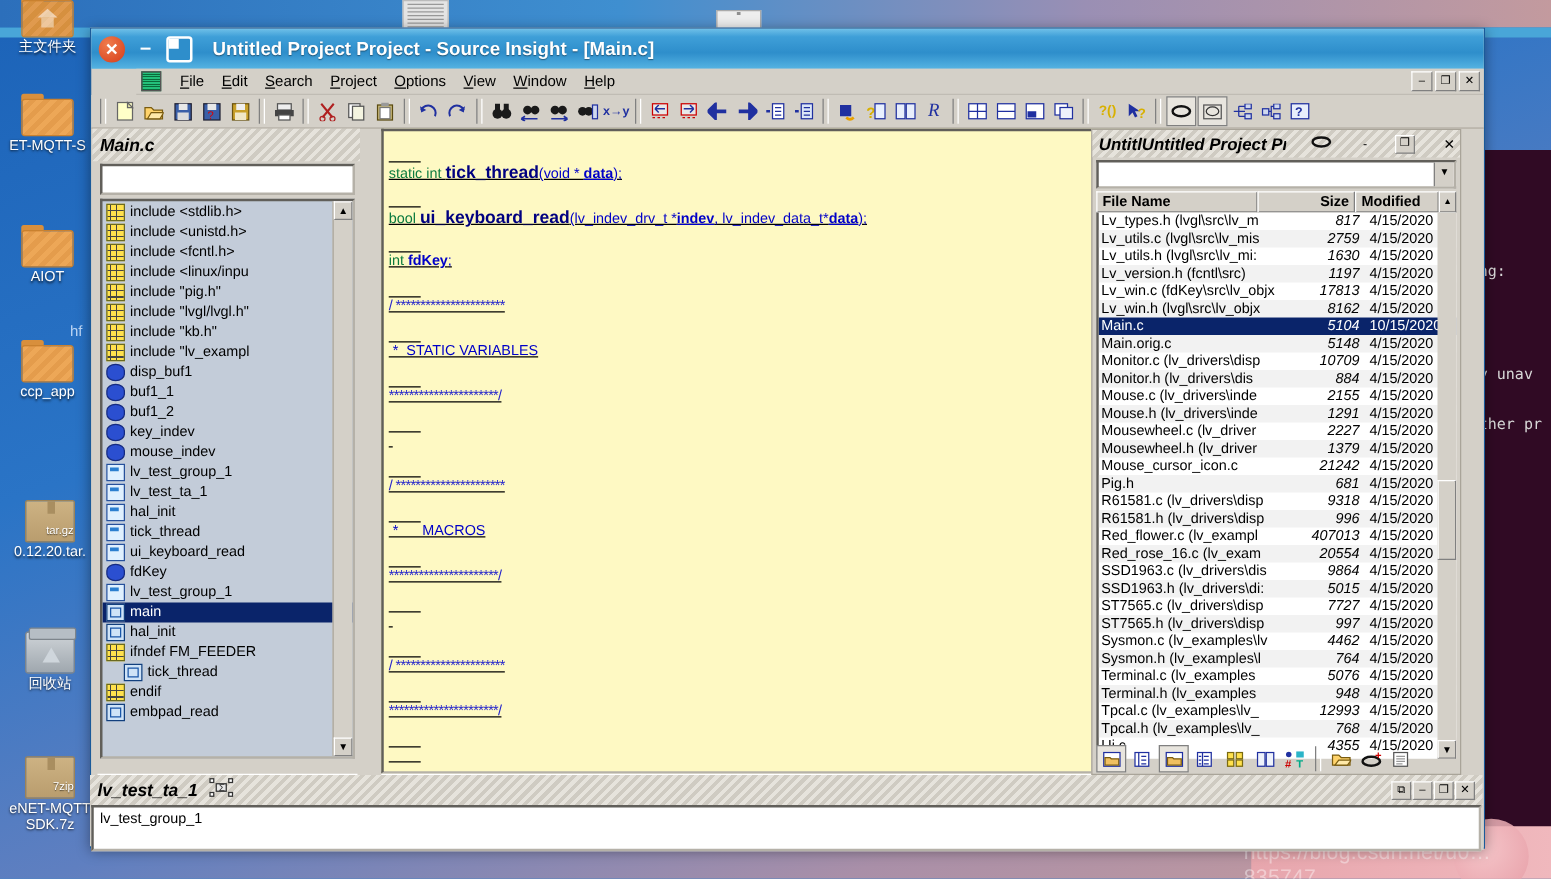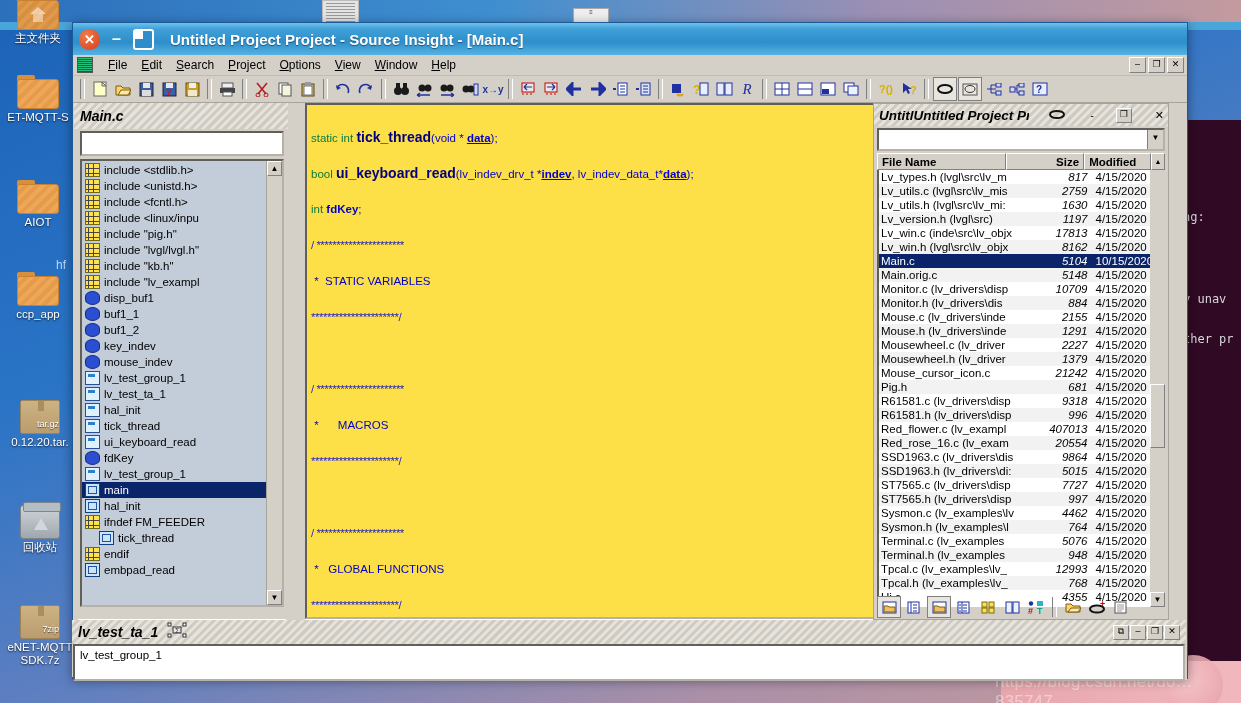--- a/index.html
+++ b/index.html
@@ -71,21 +71,21 @@
       font-size:13px;font-weight:bold;color:#fff;}
   #tb-close{background:radial-gradient(circle at 35% 30%,#f07c4c,#d63c1a);}
   #tb-min{background:transparent;color:#fff;font-size:16px;}
   #tb-max{background:#2e8ecb;border:2px solid #fff;border-radius:3px;width:17px;height:17px;}
   #tb-max i{display:block;width:8px;height:8px;background:#fff;}
   #si-title{color:#fff;font-weight:bold;font-size:15px;margin-left:10px;
       text-shadow:0 1px 1px rgba(0,0,0,.45);}
 
   
   #si-menubar{height:20px;background:#d4d0c8;display:flex;align-items:center;padding-left:4px;
-      border-bottom:1px solid #c0bcb4;position:relative;}
+      border-bottom:1px solid #c0bcb4;position:relative;margin-left:36px;}
   #app-icon{width:14px;height:14px;margin-right:8px;background:#0a6b3a;
       background-image:repeating-linear-gradient(0deg,#0a6b3a 0 1px,#23c07a 1px 2px);border:1px solid #555;}
   .menu-item{font-size:12px;color:#000;padding:1px 7px;cursor:default;}
   .menu-item u{text-decoration:underline;}
   .win-btns{position:absolute;right:3px;top:2px;display:flex;gap:2px;}
   .wb{width:15px;height:14px;background:#d4d0c8;border:1px solid #fff;border-right-color:#808080;
       border-bottom-color:#808080;font-size:9px;line-height:12px;text-align:center;color:#000;}
 
   
   #si-toolbar{height:26px;background:#d4d0c8;display:flex;align-items:center;padding-left:4px;gap:1px;
@@ -121,22 +121,22 @@
       border-bottom-color:#808080;font-size:8px;text-align:center;line-height:13px;box-sizing:border-box;}
   .sb-arrow.bottom{position:absolute;bottom:0;}
 
   
   #sym-tools{position:absolute;left:4px;top:516px;width:208px;height:22px;display:flex;align-items:center;gap:2px;
       border-top:1px solid #fff;}
   .stbtn{width:22px;height:20px;display:flex;align-items:center;justify-content:center;font-size:11px;}
   .stbtn.active{border:1px solid #808080;background:#e8e5de;}
 
   
-  #code-pane{position:absolute;left:232px;top:0;width:642px;height:512px;background:#fde047;
-      border:2px inset #b5b1a8;overflow:hidden;}
+  #code-pane{position:absolute;left:232px;top:0;width:642px;height:512px;background:#fef9c3;
+      border:2px inset #b5b1a8;overflow:hidden;text-decoration:underline;}
   #code-scroll-v{position:absolute;right:0;top:0;width:14px;height:100%;background:#d4d0c8;}
   #code-lines{padding:2px 0 0 4px;font-family:"Liberation Sans",sans-serif;font-size:11.5px;line-height:12px;
       white-space:pre;}
   .cl{height:12px;}
   .k{color:#0b7a3e;}          
   .fn{color:#000080;font-weight:bold;font-size:14px;}
   .pl{color:#0000c8;}
   .cm2{color:#0000c8;}
   .id{color:#0000c8;font-weight:bold;text-decoration:underline;}
   .star{color:#2222cc;letter-spacing:-.5px;}
@@ -696,21 +696,20 @@
         <div class="cl"><span class="k">int </span><span class="pl" style="font-weight:bold">fdKey</span><span class="pl">;</span></div>
         <div class="cl"><span class="star">/ **********************</span></div>
         <div class="cl"><span class="cm2"> *  STATIC VARIABLES</span></div>
         <div class="cl"><span class="star">**********************/</span></div>
         <div class="cl">&nbsp;</div>
         <div class="cl"><span class="star">/ **********************</span></div>
         <div class="cl"><span class="cm2"> *      MACROS</span></div>
         <div class="cl"><span class="star">**********************/</span></div>
         <div class="cl">&nbsp;</div>
         <div class="cl"><span class="star">/ **********************</span></div>
-        <div class="cl"><span class="cm2"> *   GLOBAL FUNCTIONS</span></div>
         <div class="cl"><span class="star">**********************/</span></div>
         
         
         
         
         
         
         
         
         
@@ -781,26 +780,26 @@
               <div class="nm">Lv_utils.c (lvgl\src\lv_mis</div>
               <div class="sz">2759</div>
               <div class="md">4/15/2020</div>
             </div>
             <div class="fr">
               <div class="nm">Lv_utils.h (lvgl\src\lv_mi:</div>
               <div class="sz">1630</div>
               <div class="md">4/15/2020</div>
             </div>
             <div class="fr">
-              <div class="nm">Lv_version.h (lvgl\src)</div>
+              <div class="nm">Lv_version.h (fcntl\src)</div>
               <div class="sz">1197</div>
               <div class="md">4/15/2020</div>
             </div>
             <div class="fr">
-              <div class="nm">Lv_win.c (inde\src\lv_objx</div>
+              <div class="nm">Lv_win.c (fdKey\src\lv_objx</div>
               <div class="sz">17813</div>
               <div class="md">4/15/2020</div>
             </div>
             <div class="fr">
               <div class="nm">Lv_win.h (lvgl\src\lv_objx</div>
               <div class="sz">8162</div>
               <div class="md">4/15/2020</div>
             </div>
             <div class="fr sel">
               <div class="nm">Main.c</div>

